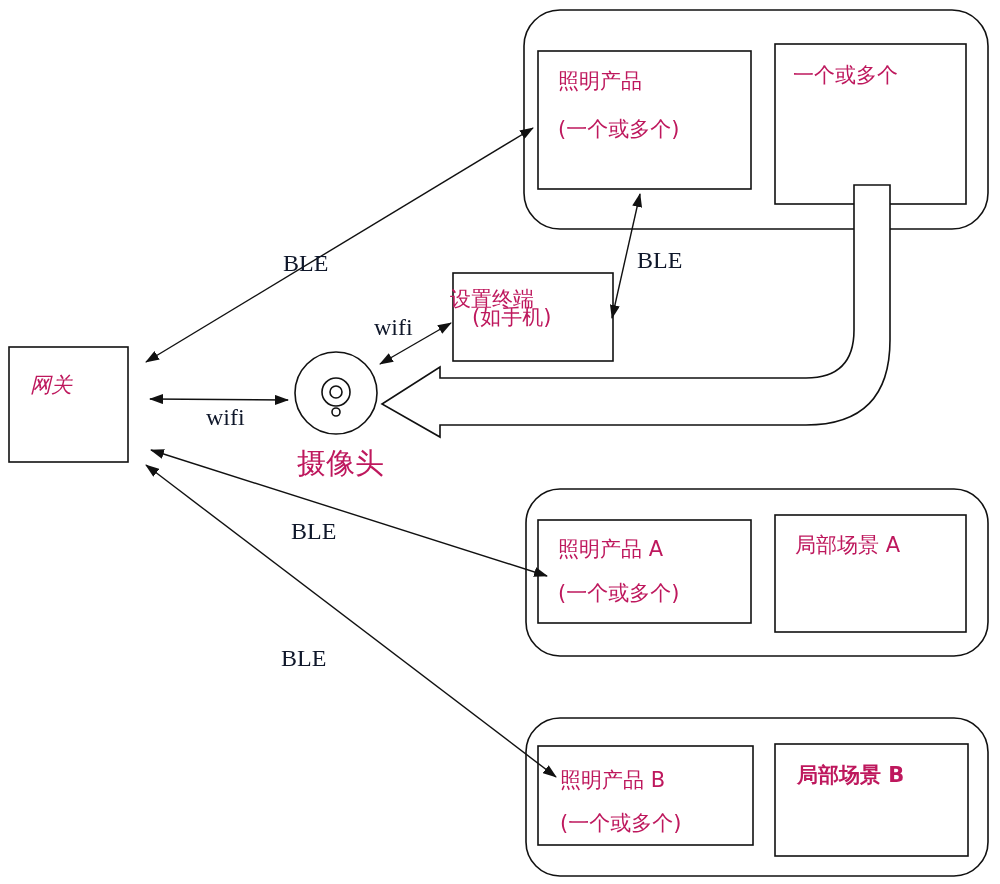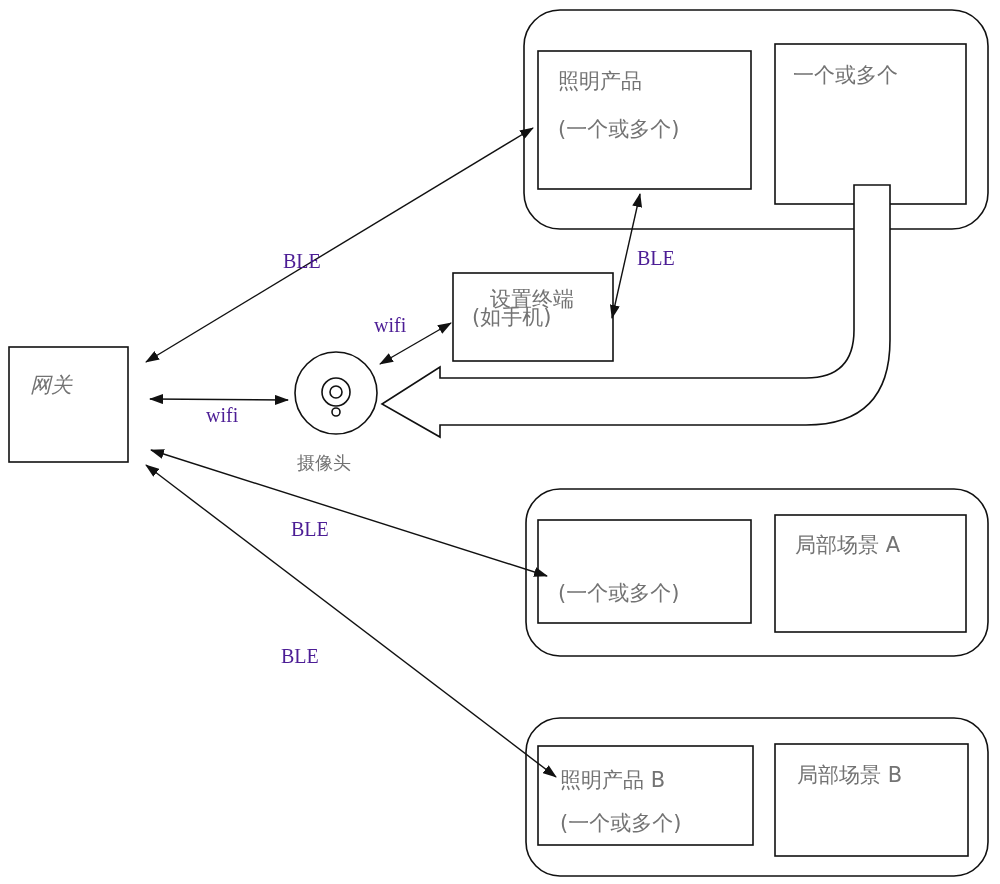--- a/index.html
+++ b/index.html
@@ -1,19 +1,19 @@
 <!DOCTYPE html>
 <html><head>
 <meta charset="utf-8">
 <style>
   html, body { margin: 0; padding: 0; background: #ffffff; }
   #stage { position: relative; width: 1000px; height: 884px; overflow: hidden; background: #fff; }
   svg { position: absolute; left: 0; top: 0; }
-  .lbl { position: absolute; font-family: "DejaVu Sans", sans-serif; font-size: 21px; color: #737373; line-height: 34px; white-space: nowrap; }
-  .lat { font-family: "Liberation Serif", serif; font-size: 20px; color: #4c1d95; position: absolute; white-space: nowrap; }
+  .lbl { position: absolute; font-family: "DejaVu Sans", sans-serif; font-size: 21px; color: #be185d; line-height: 34px; white-space: nowrap; }
+  .lat { font-family: "Liberation Serif", serif; font-size: 24px; color: #0f172a; position: absolute; white-space: nowrap; }
 </style>
 </head>
 <body>
 
 <div id="stage">
   <svg width="1000" height="884" viewBox="0 0 1000 884">
     <defs>
       <marker id="ah" markerWidth="14" markerHeight="10" refX="13" refY="5" orient="auto" markerUnits="userSpaceOnUse">
         <path d="M0,0 L14,5 L0,10 Z" fill="#111"></path>
       </marker>
@@ -50,35 +50,36 @@
       <line x1="146" y1="362" x2="533" y2="128" marker-start="url(#ahs)" marker-end="url(#ah)"></line>
       <line x1="150" y1="399" x2="288" y2="400" marker-start="url(#ahs)" marker-end="url(#ah)"></line>
       <line x1="380" y1="364" x2="451" y2="323" marker-start="url(#ahs)" marker-end="url(#ah)"></line>
       <line x1="612" y1="318" x2="640" y2="194" marker-start="url(#ahs)" marker-end="url(#ah)"></line>
       <line x1="151" y1="450" x2="547" y2="576" marker-start="url(#ahs)" marker-end="url(#ah)"></line>
       <line x1="146" y1="465" x2="556" y2="777" marker-start="url(#ahs)" marker-end="url(#ah)"></line>
     </g>
   </svg>
 
   <div class="lbl" style="left:30px;top:368px;font-style:italic;">网关</div>
-  <div class="lbl" style="left:297px;top:446px;font-size:18px;">摄像头</div>
+  <div class="lbl" style="left:297px;top:446px;font-size:29px;">摄像头</div>
 
-  <div class="lbl" style="left:490px;top:282px;">设置终端</div>
+  <div class="lbl" style="left:450px;top:282px;">设置终端</div>
   <div class="lbl" style="left:472px;top:300px;">(如手机)</div>
 
   <div class="lbl" style="left:558px;top:64px;">照明产品</div>
   <div class="lbl" style="left:558px;top:112px;">(一个或多个)</div>
   <div class="lbl" style="left:793px;top:58px;">一个或多个</div>
 
+  <div class="lbl" style="left:558px;top:532px;">照明产品 A</div>
   <div class="lbl" style="left:558px;top:576px;">(一个或多个)</div>
   <div class="lbl" style="left:560px;top:763px;">照明产品 B</div>
 
   <div class="lbl" style="left:795px;top:528px;">局部场景 A</div>
   <div class="lbl" style="left:560px;top:806px;">(一个或多个)</div>
-  <div class="lbl" style="left:797px;top:758px;">局部场景 B</div>
+  <div class="lbl" style="left:797px;top:758px;font-weight:bold;">局部场景 B</div>
 
   <div class="lat" style="left:283px;top:250px;">BLE</div>
   <div class="lat" style="left:206px;top:404px;">wifi</div>
   <div class="lat" style="left:374px;top:314px;">wifi</div>
   <div class="lat" style="left:637px;top:247px;">BLE</div>
   <div class="lat" style="left:291px;top:518px;">BLE</div>
   <div class="lat" style="left:281px;top:645px;">BLE</div>
 </div>
 
 </body></html>

